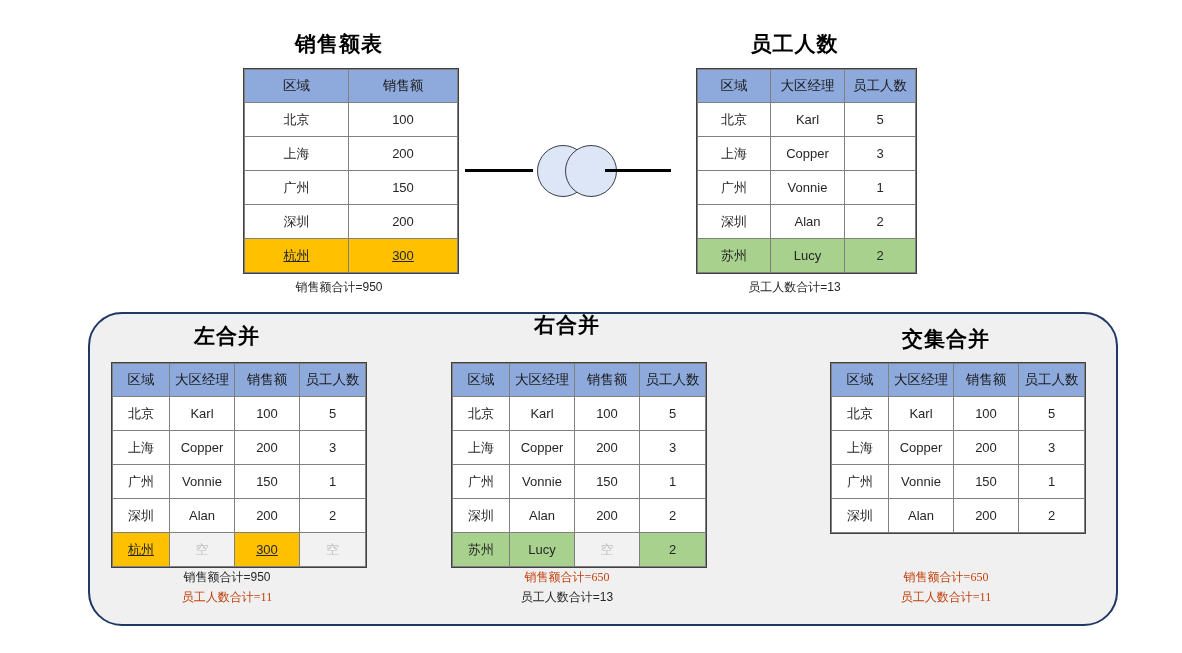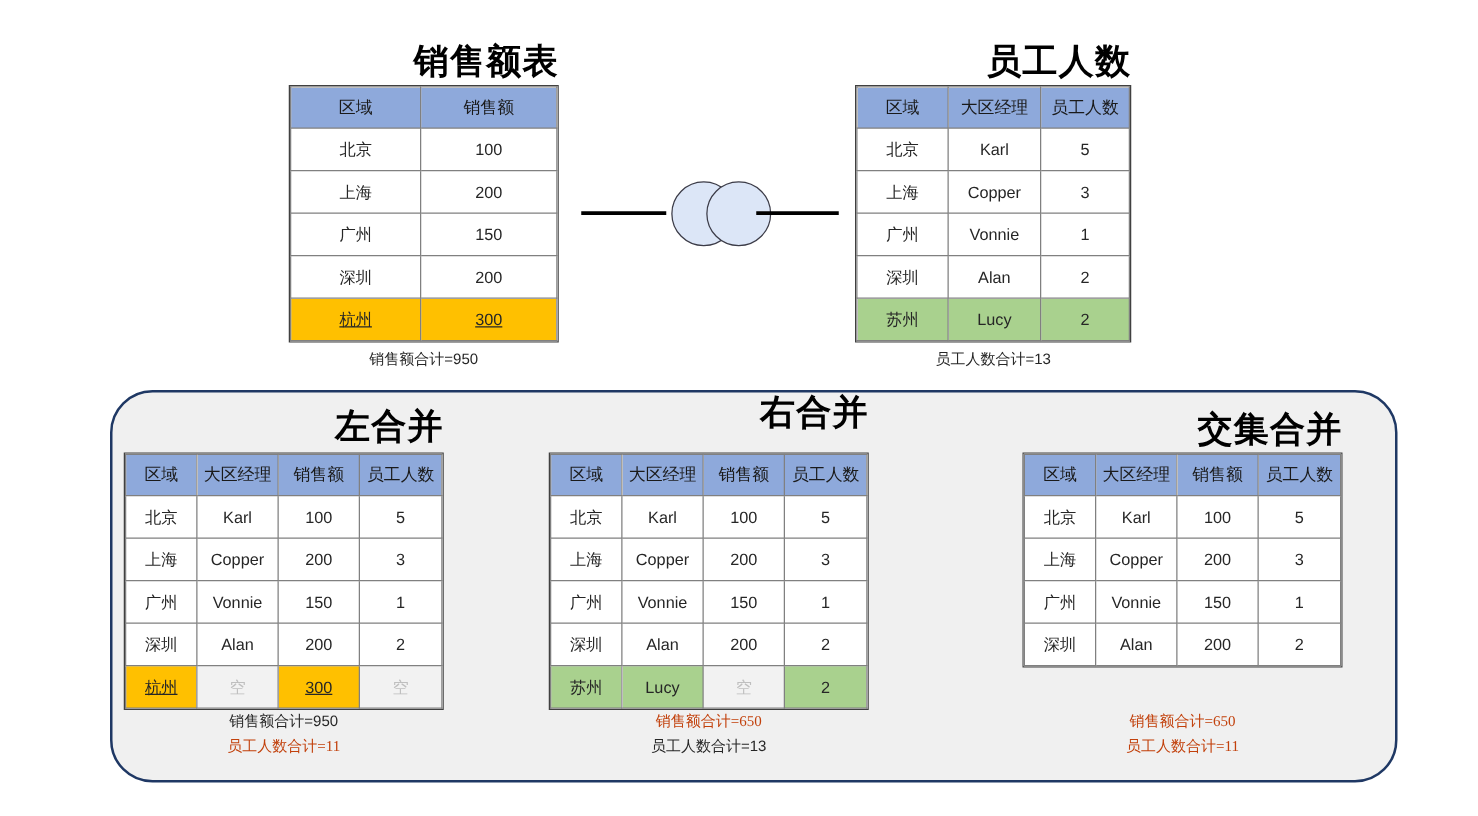--- a/index.html
+++ b/index.html
@@ -5,21 +5,21 @@
   html,body{margin:0;padding:0;}
   body{
     width:1182px;height:653px;background:#ffffff;position:relative;
     font-family:"Liberation Sans","DejaVu Sans",sans-serif;
     -webkit-font-smoothing:antialiased;overflow:hidden;
   }
   .abs{position:absolute;}
 
   
   .title{
-    font-size:28px;font-weight:bold;color:#000000;text-align:right;
+    font-size:21px;font-weight:bold;color:#000000;text-align:center;
     letter-spacing:1px;white-space:nowrap;
   }
 
   
   table.tbl{
     border-collapse:collapse;table-layout:fixed;
     background:#ffffff;
   }
   table.tbl td{
     border:1px solid #808080;
@@ -34,21 +34,21 @@
     background:#8EA9DB;
     font-size:13.5px;color:#1a1a1a;
     height:32px;
   }
   td.orange{background:#FFC000 !important;text-decoration:underline;}
   td.green{background:#A9D18E !important;}
   td.empty{background:#F2F2F2 !important;color:#BFBFBF !important;}
   
   .frame{
     border:1.5px solid #404040;
-    display:inline-block;line-height:0;
+    display:inline-block;line-height:0;margin-left:12px;
   }
 
   
   .cap{
     font-size:12px;color:#262626;text-align:center;white-space:nowrap;
     line-height:20px;
   }
   .cap.red{color:#c2410c;font-family:Liberation Serif, serif;}
 
   

